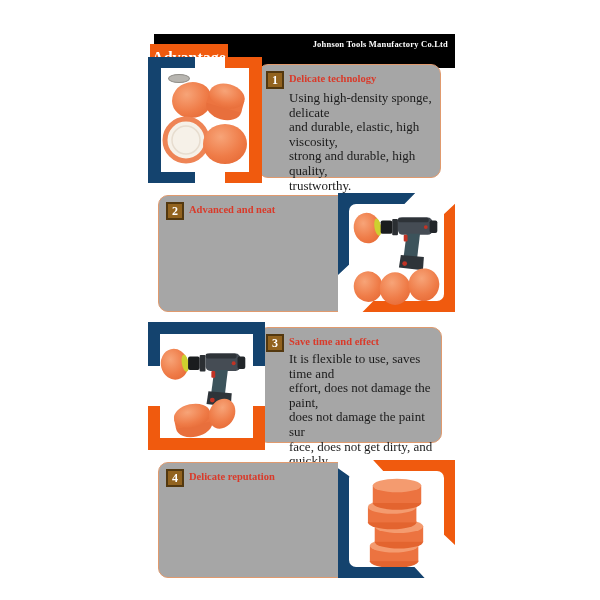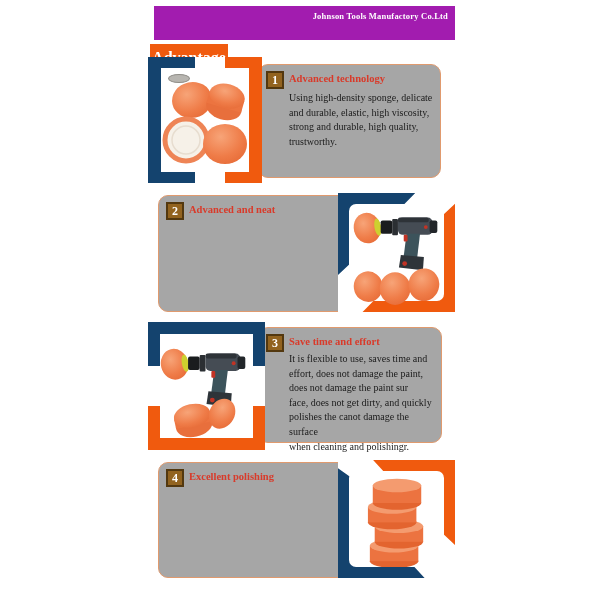--- a/index.html
+++ b/index.html
@@ -1,35 +1,35 @@
 <!DOCTYPE html>
 <html><head>
 <meta charset="utf-8">
 <style>
   html,body{margin:0;padding:0;}
   body{width:600px;height:600px;background:#ffffff;position:relative;
        font-family:"Liberation Serif", serif; overflow:hidden;}
   .abs{position:absolute;}
 
   
-  .navy-bar{left:154px;top:6px;width:301px;height:34px;background:#a21caf;z-index:1;}
+  .navy-bar{left:154px;top:34px;width:301px;height:34px;background:#000000;z-index:1;}
   .company{position:absolute;right:7px;top:0;height:20px;line-height:21px;
            color:#ffffff;font-size:8.5px;font-weight:bold;letter-spacing:.2px;}
   .adv-box{left:150px;top:13px;width:78px;height:28px;background:#f05a0e;z-index:2;
            box-shadow:0 3px 0 #7a190c;text-align:center;margin-top:31px;}
   .adv-box span{color:#ffffff;font-weight:bold;font-size:16px;line-height:28px;}
 
   
   .panel{background:#a6a6a6;border:1px solid #e09a6e;border-radius:10px;box-sizing:border-box;z-index:1;}
   .num-box{position:absolute;left:7px;top:6px;width:18px;height:18px;box-sizing:border-box;
            background:#92631f;border:2px solid #53380f;color:#fff;
            font-size:12px;font-weight:bold;text-align:center;line-height:14px;}
   .sec-title{position:absolute;left:30px;top:8px;color:#d93a2a;font-size:10.5px;font-weight:bold;}
   .sec-body{position:absolute;left:30px;top:26px;right:5px;color:#1b1b1b;
-            font-size:10px;line-height:14.6px;white-space:pre-line;}
+            font-size:13px;line-height:14.6px;white-space:pre-line;}
 
   
   .frame{background:#ffffff;z-index:2;}
   .piece{position:absolute;}
   .navy{background:#14436e;}
   .orange{background:#f05a0e;}
   .inner-white{position:absolute;left:11px;top:11px;right:11px;bottom:11px;
                background:#ffffff;border-radius:7px;}
   .art{position:absolute;z-index:5;}
   .logo-oval{position:absolute;left:20px;top:17px;width:20px;height:7px;border-radius:50%;
@@ -84,21 +84,21 @@
       <rect x="46" y="26" width="36" height="12" fill="#ec7440"></rect>
       <ellipse cx="64" cy="26" rx="18" ry="12" fill="url(#pg)"></ellipse>
     </g>
     <circle cx="24" cy="70" r="21" fill="#f6f1e8" stroke="#ee8455" stroke-width="5"></circle>
     <circle cx="24" cy="70" r="14" fill="none" stroke="#e7ddcf" stroke-width="1.5"></circle>
     <ellipse cx="63" cy="74" rx="22" ry="20" fill="url(#pg)"></ellipse>
   </svg>
 </div>
 <div class="abs panel" style="left:258px;top:64px;width:183px;height:114px">
   <div class="num-box">1</div>
-  <div class="sec-title">Advanced technology</div>
+  <div class="sec-title">Delicate technology</div>
   <div class="sec-body">Using high-density sponge, delicate
 and durable, elastic, high viscosity,
 strong and durable, high quality,
 trustworthy.</div>
 </div>
 
 <div class="abs panel" style="left:158px;top:195px;width:196px;height:117px">
   <div class="num-box">2</div>
   <div class="sec-title">Advanced and neat</div>
 </div>
@@ -128,32 +128,32 @@
     <g transform="rotate(-12 36 86)">
       <ellipse cx="36" cy="92" rx="19" ry="12" fill="#e86f3c"></ellipse>
       <rect x="17" y="82" width="38" height="10" fill="#ec7440"></rect>
       <ellipse cx="36" cy="82" rx="19" ry="12" fill="url(#pg)"></ellipse>
     </g>
     <ellipse cx="66" cy="80" rx="13" ry="16" fill="url(#pg)" transform="rotate(28 66 80)"></ellipse>
   </svg>
 </div>
 <div class="abs panel" style="left:258px;top:327px;width:184px;height:116px">
   <div class="num-box">3</div>
-  <div class="sec-title">Save time and effort</div>
+  <div class="sec-title">Save time and effect</div>
   <div class="sec-body" style="top:24px">It is flexible to use, saves time and
 effort, does not damage the paint,
 does not damage the paint sur
 face, does not get dirty, and quickly
 polishes the canot damage the surface
 when cleaning and polishingr.</div>
 </div>
 
 <div class="abs panel" style="left:158px;top:462px;width:196px;height:116px">
   <div class="num-box">4</div>
-  <div class="sec-title">Excellent polishing</div>
+  <div class="sec-title">Delicate reputation</div>
 </div>
 <div class="abs frame" style="left:338px;top:460px;width:117px;height:118px">
   <div class="piece orange" style="left:0;top:0;width:100%;height:100%;
        clip-path:polygon(30% 0, 100% 0, 100% 72%, 87% 60%, 87% 13%, 42% 13%)"></div>
   <div class="piece navy" style="left:0;top:0;width:100%;height:100%;
        clip-path:polygon(0 7%, 13% 16%, 13% 87%, 62% 87%, 74% 100%, 0 100%)"></div>
   <div class="inner-white"></div>
   <svg class="art" style="left:13px;top:12px" width="92" height="95" viewBox="0 0 92 98">
     <g>
       <ellipse cx="43" cy="92" rx="25" ry="7" fill="#e3642f"></ellipse>

